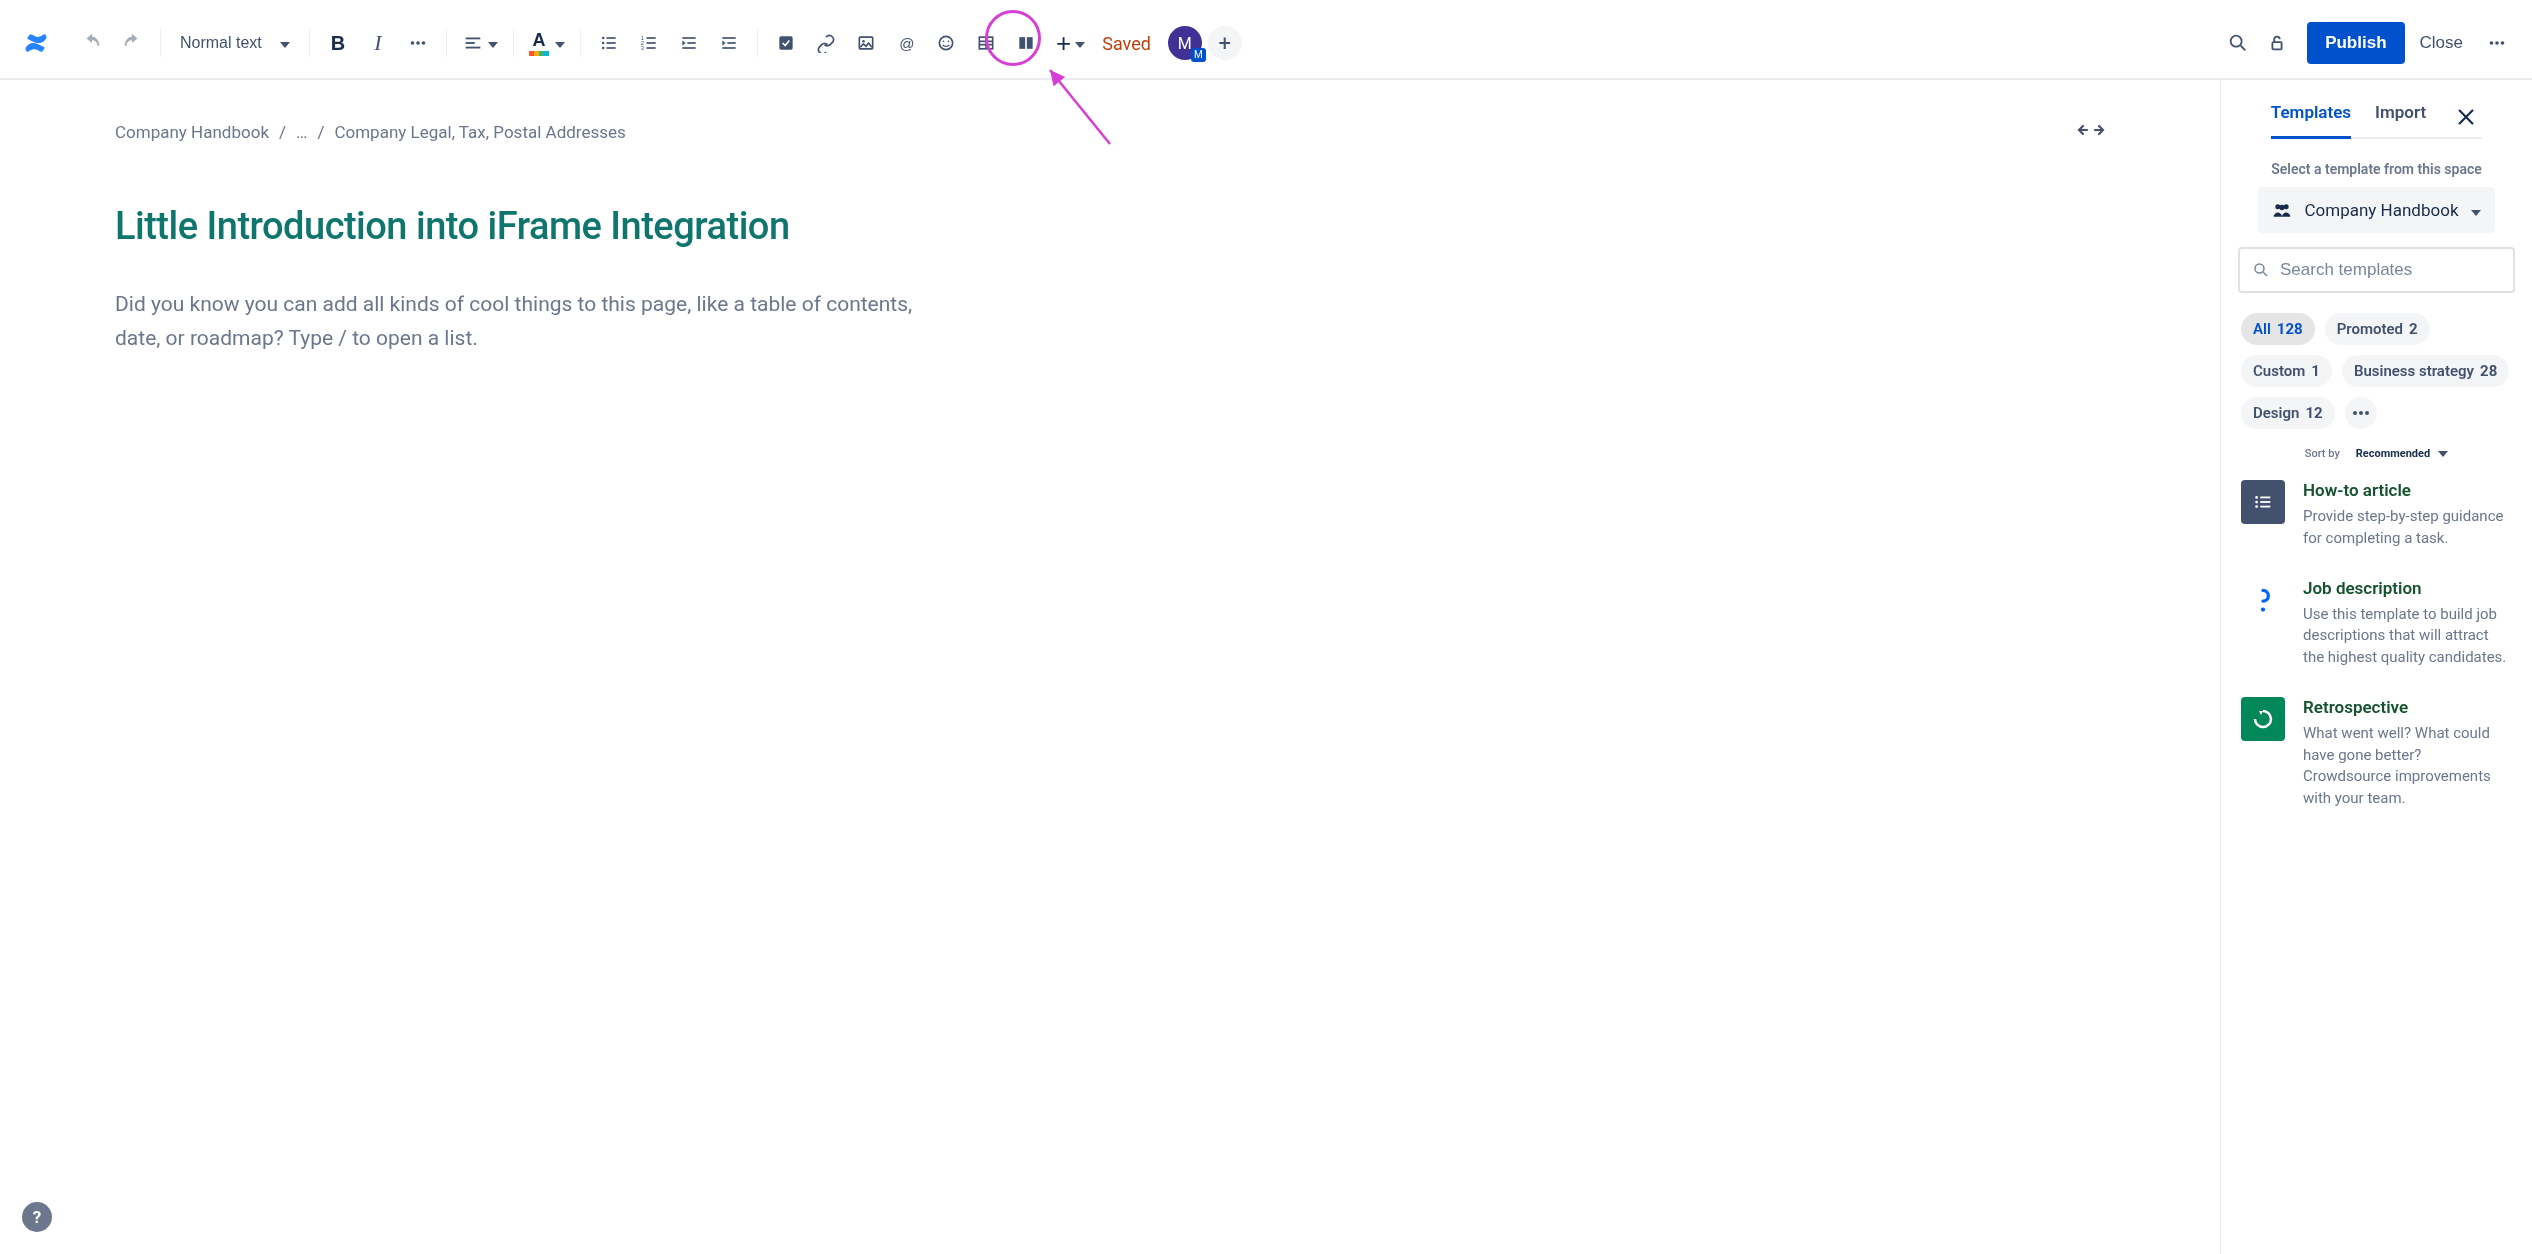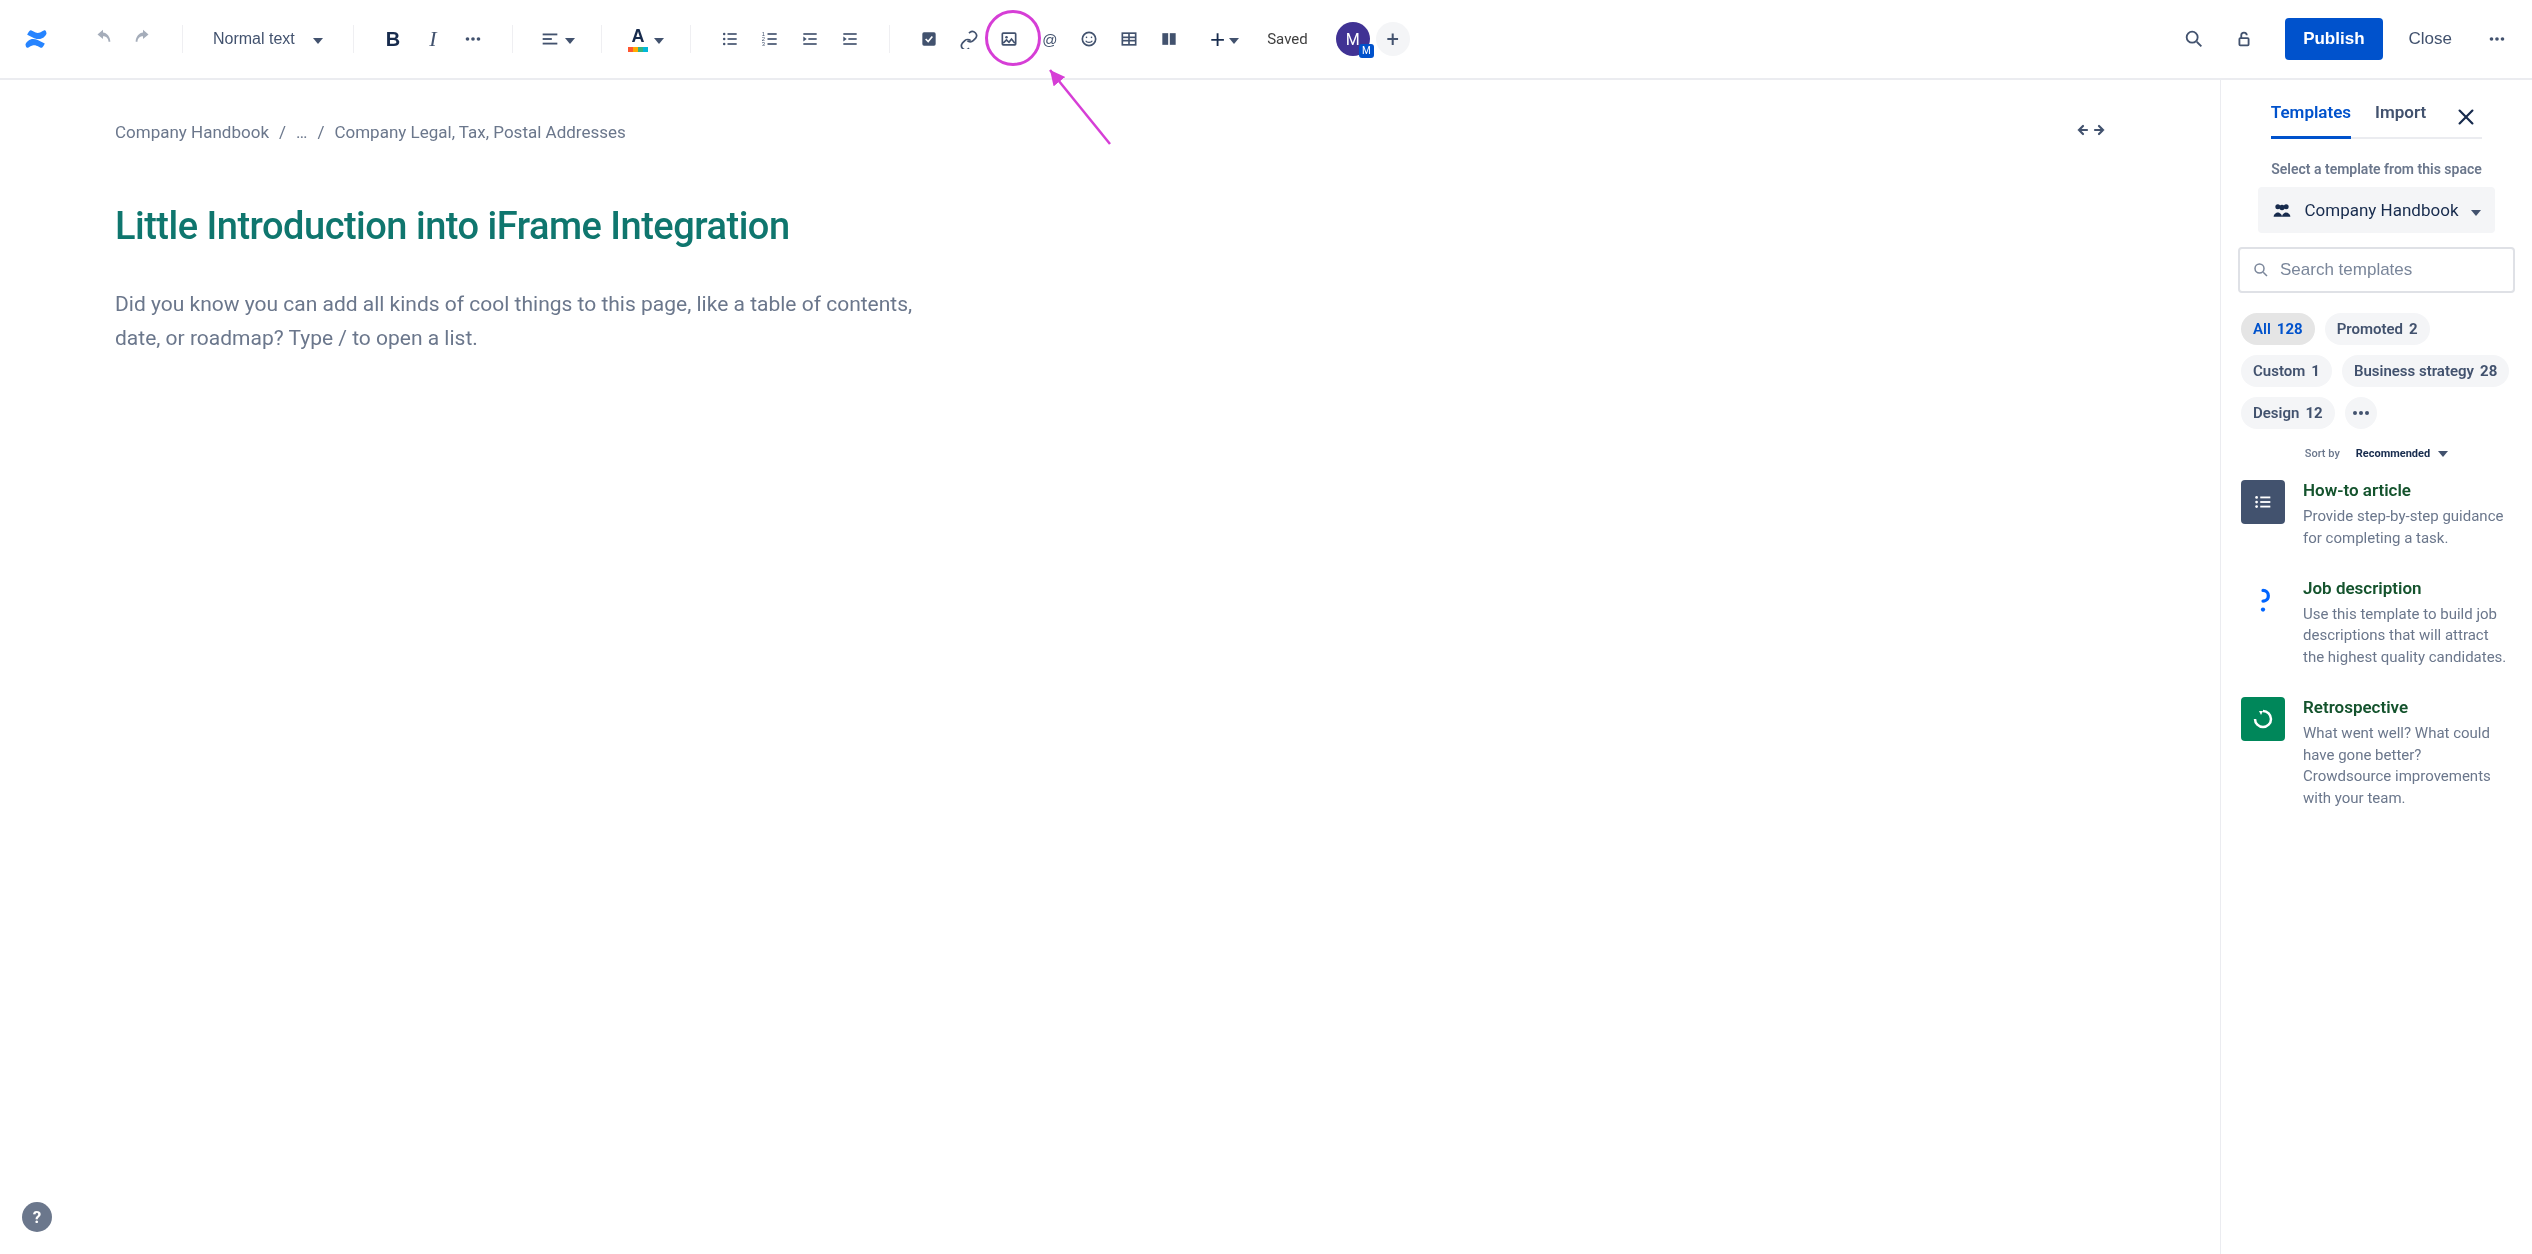--- a/index.html
+++ b/index.html
@@ -1,22 +1,22 @@
 <!DOCTYPE html>
 <html><head>
 <meta charset="utf-8">
 <style>
 * { box-sizing: border-box; margin: 0; padding: 0; }
 html, body { width: 100%; height: 100%; font-family: -apple-system, BlinkMacSystemFont, "Segoe UI", Roboto, sans-serif; color: #172b4d; background: #fff; overflow: hidden; }
 body { display: flex; flex-direction: column; }
 
 
 .toolbar {
-  display: flex; align-items: center; height: 80px;
-  border-bottom: 2px solid #ebecf0; padding: 0 16px; gap: 12px;
+  display: flex; align-items: center; height: 72px;
+  border-bottom: 2px solid #ebecf0; padding: 0 16px; gap: 1px; margin-top: 8px;
 }
 .tb-group { display: flex; align-items: center; gap: 2px; }
 .tb-sep { width: 1px; height: 28px; background: #efeff2; margin: 0 8px; }
 .tb-btn {
   display: inline-flex; align-items: center; justify-content: center;
   height: 38px; min-width: 38px; padding: 0 6px; border-radius: 4px;
   background: transparent; border: none; cursor: pointer; color: #42526e;
 }
 .tb-btn svg { width: 22px; height: 22px; fill: currentColor; }
 .tb-btn.wide { padding: 0 10px; font-size: 16px; font-weight: 500; color: #42526e; }
@@ -31,21 +31,21 @@
 .text-color-A {
   display:flex; flex-direction:column; align-items:center; justify-content:center;
   font-weight:700; font-size:18px; color:#172b4d; line-height:1;
 }
 .text-color-A .undersq {
   display:flex; margin-top:2px;
 }
 .text-color-A .undersq span{ width:5px; height:5px; display:inline-block;}
 .uc1{background:#ff5630;} .uc2{background:#ffab00;} .uc3{background:#36b37e;} .uc4{background:#00b8d9;}
 
-.saved-text { color:#404040; font-size:15px; padding: 0 10px 0 6px; }
+.saved-text { color:#c2410c; font-size:18px; padding: 0 10px 0 6px; }
 
 .plus-combo {
   display:flex; align-items:center; gap:4px; padding:2px 10px;
   border-radius: 24px;
 }
 .plus-combo .plus { font-size:26px; color:#172b4d; font-weight:400; line-height:1; }
 
 .avatar {
   width:34px; height:34px; border-radius:50%; background:#403294; color:#fff;
   display:flex; align-items:center; justify-content:center; font-size:16px; position:relative;

